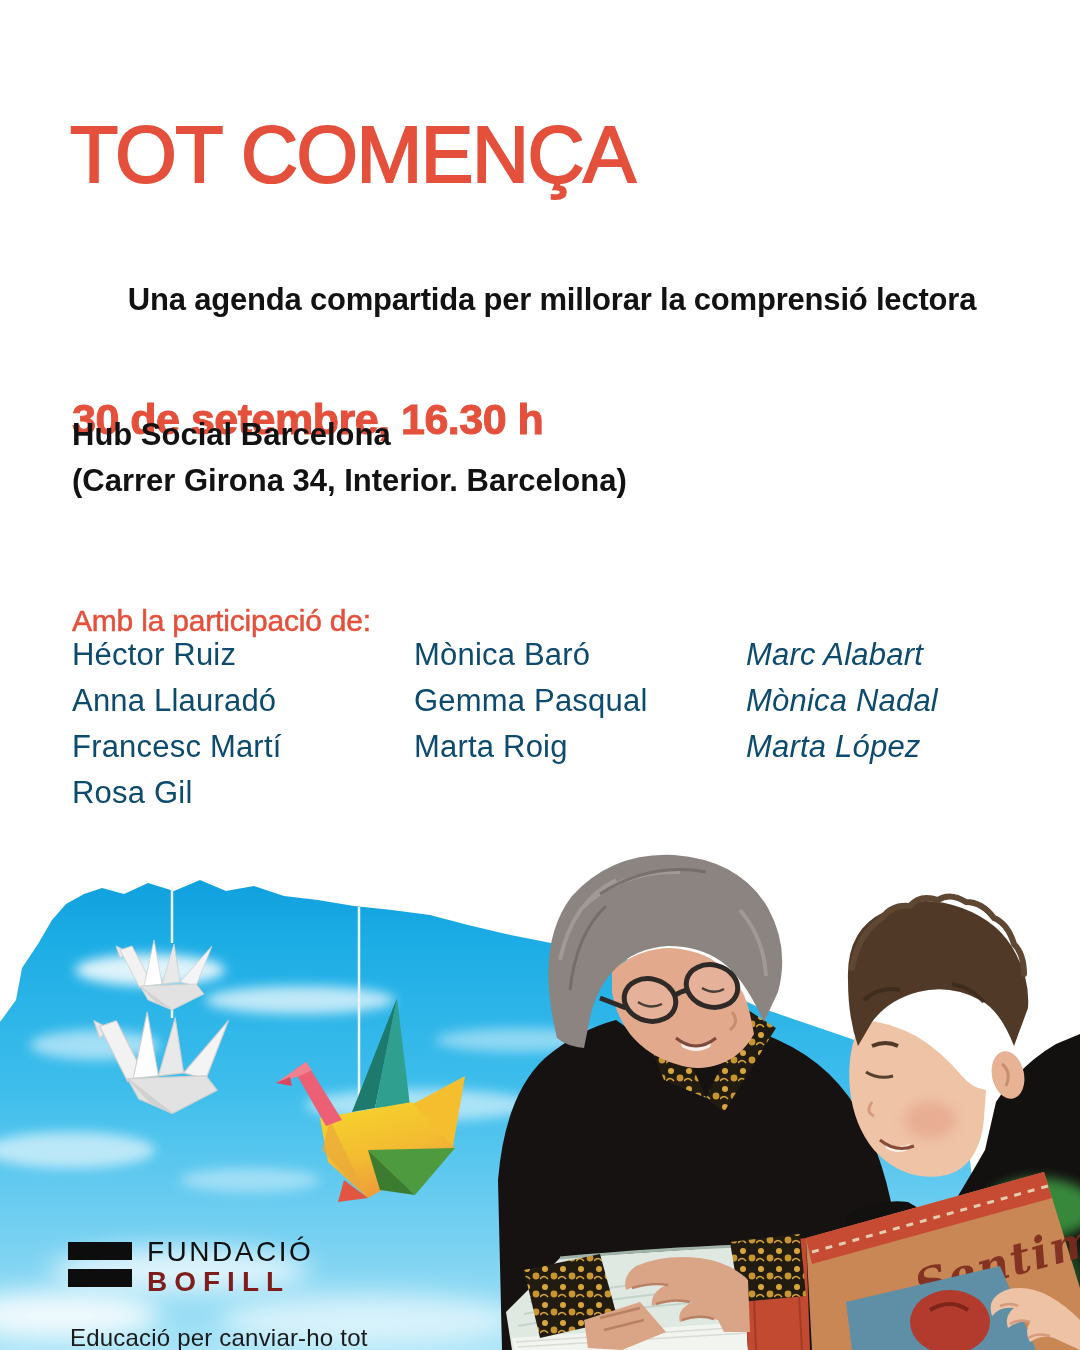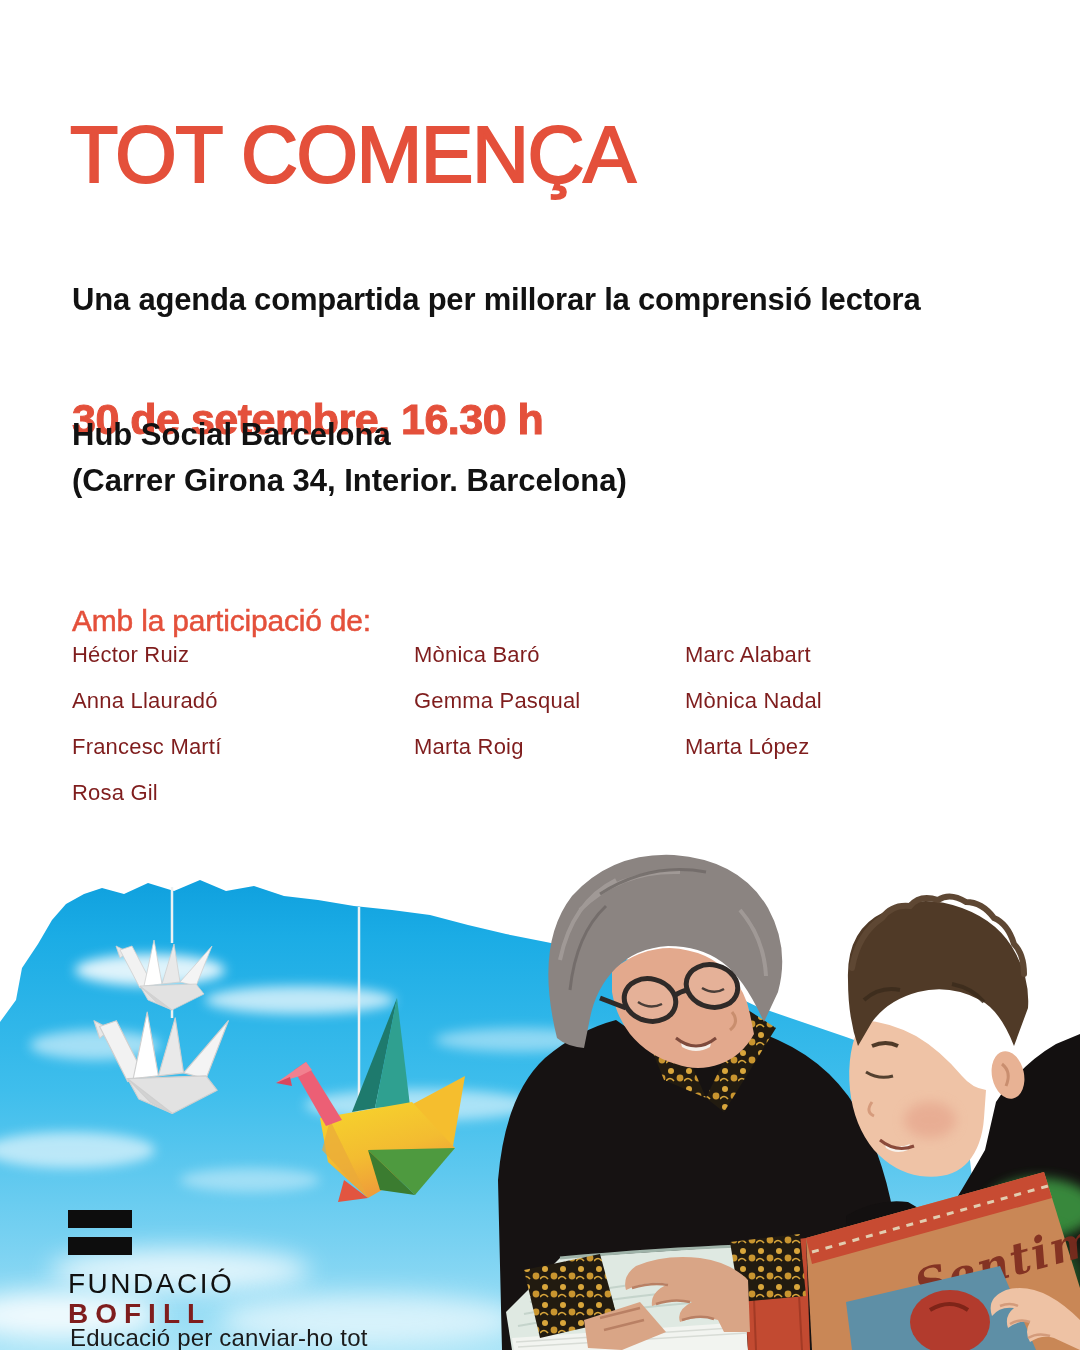--- a/index.html
+++ b/index.html
@@ -11,45 +11,45 @@
   }
   .abs{position:absolute;}
   
   .title{
     left:70px;top:58px;
     color:#E4503B;font-weight:400;font-size:79px;line-height:87px;
     letter-spacing:-1.5px;-webkit-text-stroke:2px #E4503B;
   }
   .subtitle{
     left:72px;top:250px;width:960px;
-    color:#121212;font-weight:700;font-size:31px;line-height:38px;letter-spacing:-0.2px;
+    color:#121212;font-weight:700;font-size:31px;line-height:38px;letter-spacing:-0.2px;text-align:center;
   }
   .datetime{
     left:72px;top:352px;
     color:#E4503B;font-weight:700;font-size:43px;letter-spacing:-0.5px;
     -webkit-text-stroke:1px #E4503B;
   }
   .venue{
     left:72px;top:412px;
     color:#121212;font-size:31px;line-height:46px;font-weight:700;
   }
   .participation{
     left:72px;top:574px;
     color:#E4503B;font-weight:400;font-size:30px;letter-spacing:-0.2px;
     -webkit-text-stroke:0.5px #E4503B;
   }
-  .names{top:632px;color:#7f1d1d;font-size:22px;line-height:46px;font-weight:400;letter-spacing:0.2px;}
+  .names{top:632px;color:#0c4a6e;font-size:31px;line-height:46px;font-weight:400;letter-spacing:0.2px;}
   .names div{height:46px;}
   .col1{left:72px;}
   .col2{left:414px;}
-  .col3{left:685px;}
+  .col3{left:746px;font-style:italic;}
   
   .collage{left:0;top:850px;width:1080px;height:500px;}
   
-  .logo{left:68px;top:1206px;display:flex;gap:15px;align-items:flex-start;flex-direction:column;}
+  .logo{left:68px;top:1238px;display:flex;gap:15px;align-items:flex-start;}
   .logo-bars{width:64px;padding-top:4px;}
   .logo-bar{height:18px;background:#0d0d0d;}
   .logo-bar + .logo-bar{margin-top:9px;}
   .logo-org1{font-size:28px;line-height:28px;letter-spacing:2.5px;font-weight:400;color:#101010;}
   .logo-org2{font-size:28px;line-height:27px;letter-spacing:7px;font-weight:700;color:#7f1d1d;margin-top:2px;}
   .tagline{left:70px;top:1300px;font-size:24px;color:#1a1a1a;letter-spacing:0.2px;}
   svg text.book-script{
     font-family:"DejaVu Serif", serif;
     font-style:italic;font-weight:700;
   }

